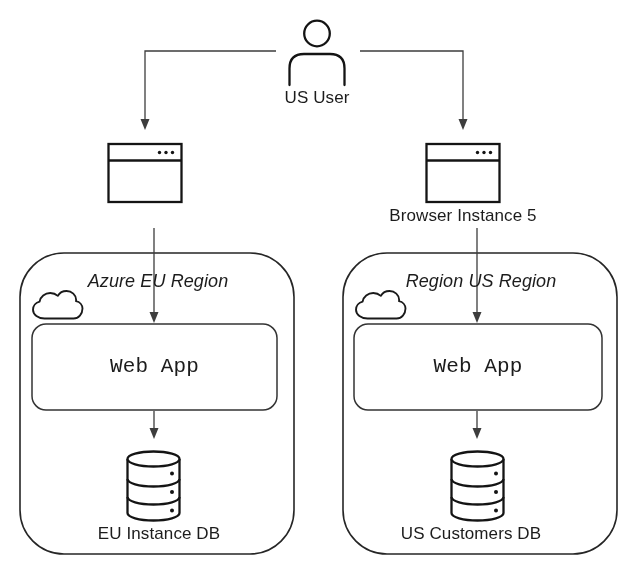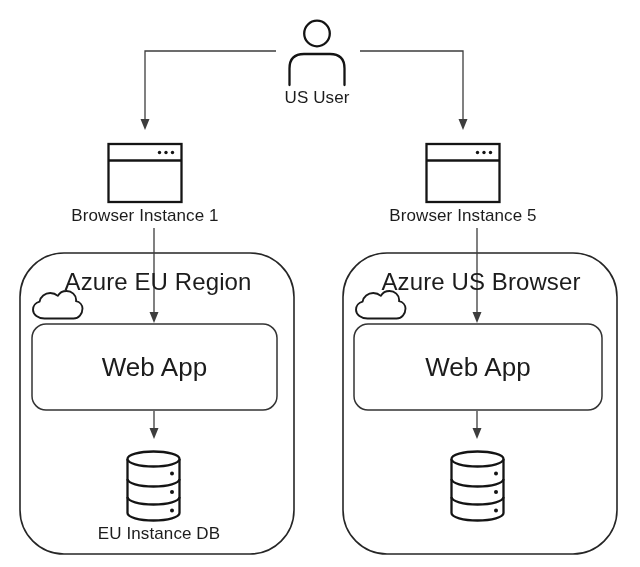--- a/index.html
+++ b/index.html
@@ -22,22 +22,22 @@
   }
   .lbl {
     position: absolute;
     transform: translate(-50%, -50%);
     white-space: nowrap;
     color: #1c1c1c;
     font-size: 17px;
     line-height: 1.1;
     letter-spacing: 0.1px;
   }
-  .lbl.region-lbl { font-size: 24px; }
-  .lbl.webapp-lbl { font-size: 26px; }
+  .lbl.region-lbl { font-size: 18px; font-style: italic; }
+  .lbl.webapp-lbl { font-size: 21px; font-family: Liberation Mono, monospace; }
 </style>
 </head>
 <body>
 
 <div class="canvas">
 
   <svg width="640" height="567" viewBox="0 0 640 567">
     <defs>
       <g id="cloud-shape" fill="#ffffff" stroke="#1a1a1a" stroke-width="1.7" stroke-linejoin="round">
         <path d="M 10.5 25 C 4.7 25 0 21.4 0 17 C 0 13.5 2.5 10.5 6 9.6 C 6.7 5.2 10.8 1.8 15.7 1.8 C 18.4 1.8 20.8 2.8 22.6 4.4 C 24.1 1.7 27.1 0 30.5 0 C 35.3 0 39.2 3.6 39.2 8 C 39.2 8.4 39.2 8.8 39.1 9.2 C 42.5 9.9 45 12.7 45 16 C 45 20.9 41.4 25 36.9 25 Z"></path>
@@ -109,28 +109,28 @@
       <circle cx="484" cy="152.5" r="1.7" fill="#141414" stroke="none"></circle>
       <circle cx="490.5" cy="152.5" r="1.7" fill="#141414" stroke="none"></circle>
     </g>
 
     <use href="#db-shape" transform="translate(153.5,459)"></use>
     <use href="#db-shape" transform="translate(477.5,459)"></use>
   </svg>
 
   <div class="lbl" style="left:317px; top:98px">US User</div>
 
-  <div class="lbl" style="left:145px; top:216px">Browser Instance 1</div>
 
   <div class="lbl" style="left:463px; top:216px">Browser Instance 5</div>
 
   <div class="lbl region-lbl" style="left:158px; top:282px">Azure EU Region</div>
 
-  <div class="lbl region-lbl" style="left:481px; top:282px">Azure US Browser</div>
+  <div class="lbl region-lbl" style="left:481px; top:282px">Region US Region</div>
 
   <div class="lbl webapp-lbl" style="left:154.5px; top:367px">Web App</div>
 
   <div class="lbl webapp-lbl" style="left:478px; top:367px">Web App</div>
 
   <div class="lbl" style="left:159px; top:534px">EU Instance DB</div>
 
+  <div class="lbl" style="left:471px; top:534px">US Customers DB</div>
 
 </div>
 
 </body></html>

